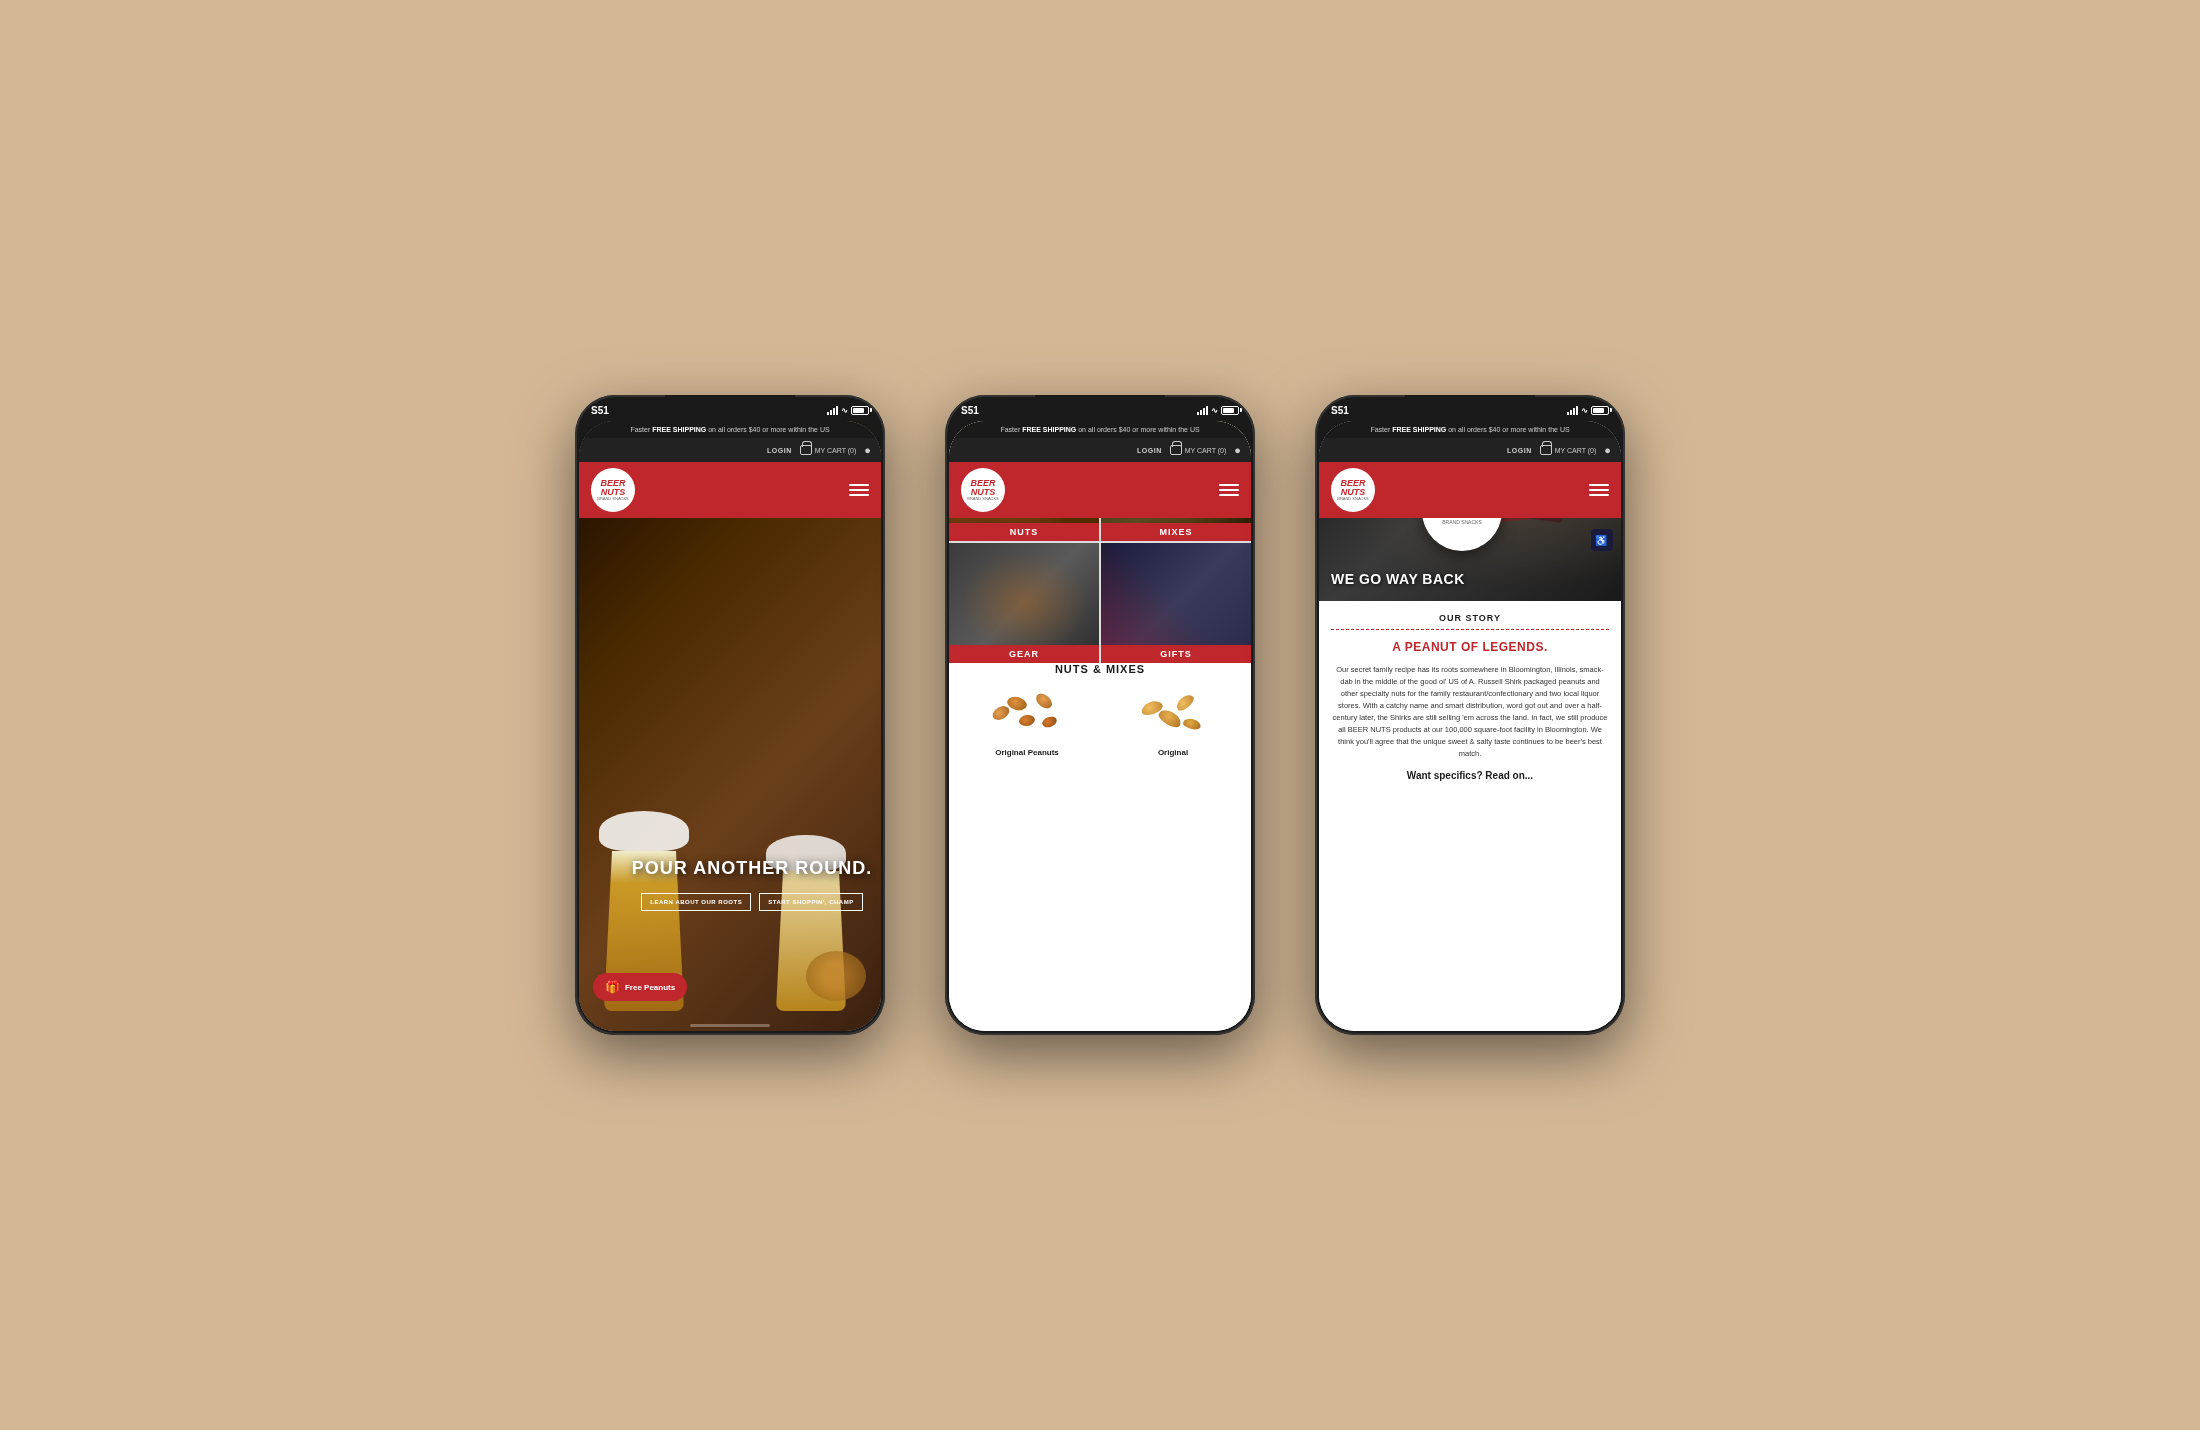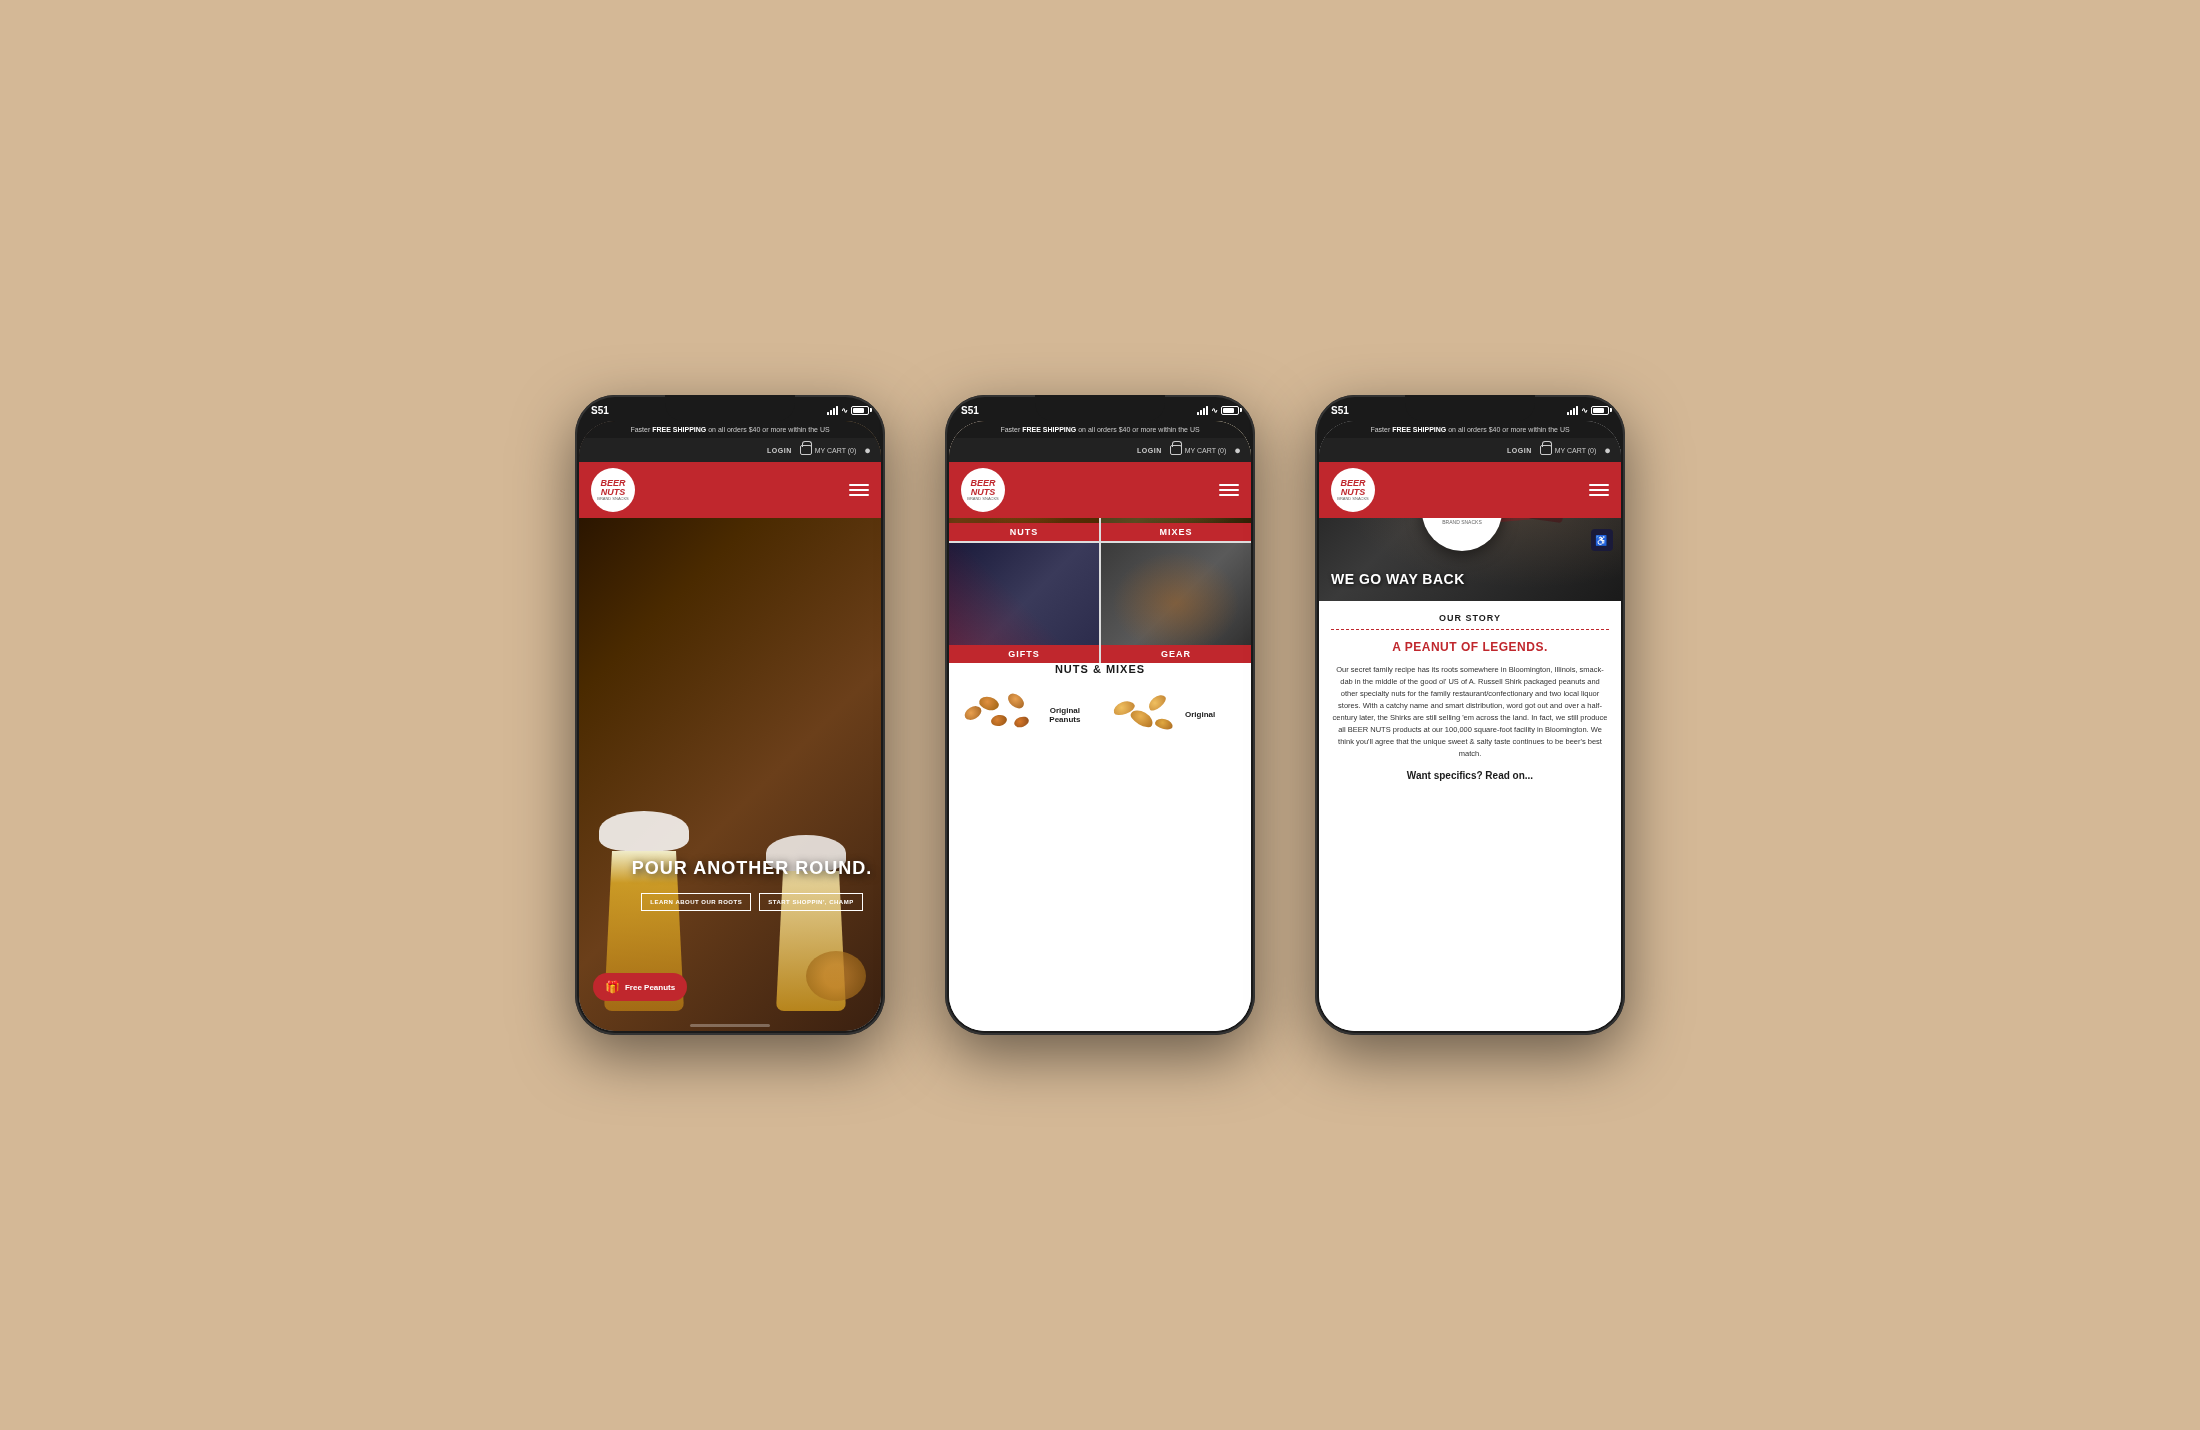--- a/index.html
+++ b/index.html
@@ -470,23 +470,23 @@
     }
 
     .nuts-mixes-products {
       display: flex;
       justify-content: space-around;
       gap: 10px;
     }
 
     .product-item {
       display: flex;
-      flex-direction: row;
-      align-items: center;
-      gap: 0;
+      flex-direction: column;
+      align-items: center;
+      gap: 6px;
       flex: 1;
     }
 
     .product-image-peanuts {
       width: 80px;
       height: 55px;
       position: relative;
     }
 
     
@@ -915,26 +915,26 @@
         <div class="p2-grid">
           <div class="p2-grid-item">
             <div class="nuts-bg"></div>
             <div class="grid-label">NUTS</div>
           </div>
           <div class="p2-grid-item">
             <div class="mixes-bg"></div>
             <div class="grid-label">MIXES</div>
           </div>
           <div class="p2-grid-item">
+            <div class="gear-bg"></div>
+            <div class="grid-label">GEAR</div>
+          </div>
+          <div class="p2-grid-item">
             <div class="gifts-bg"></div>
             <div class="grid-label">GIFTS</div>
-          </div>
-          <div class="p2-grid-item">
-            <div class="gear-bg"></div>
-            <div class="grid-label">GEAR</div>
           </div>
         </div>
 
         <div class="nuts-mixes-section">
           <div class="nuts-mixes-title">NUTS &amp; MIXES</div>
           <div class="nuts-mixes-products">
             <div class="product-item">
               <div class="product-image-peanuts">
                 <div class="peanut-shape peanut-1"></div>
                 <div class="peanut-shape peanut-2"></div>

